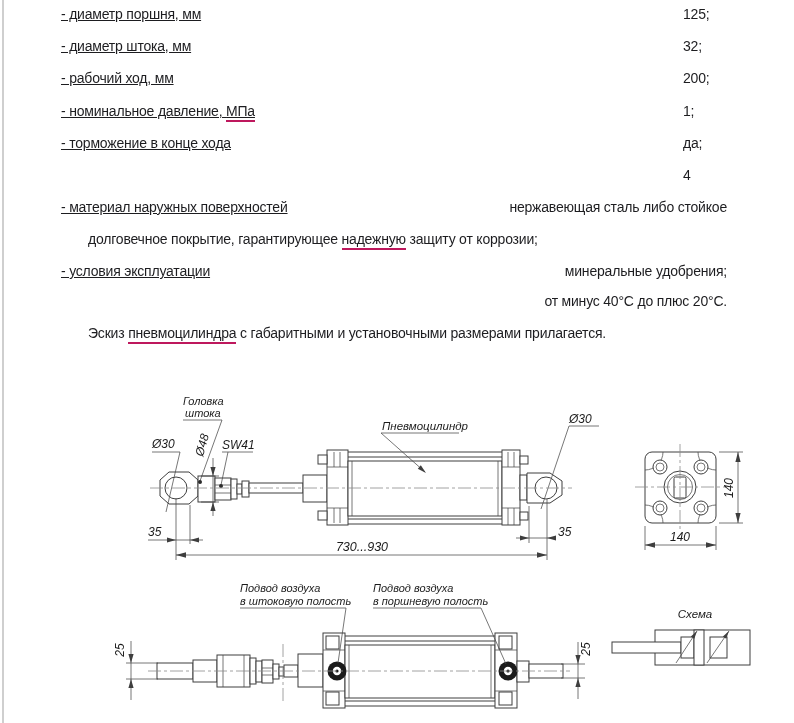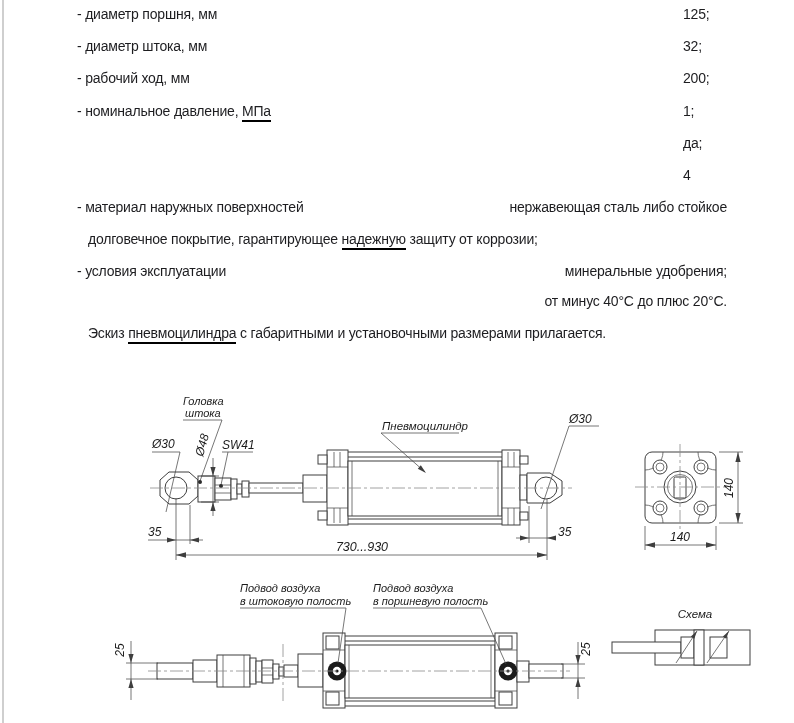--- a/index.html
+++ b/index.html
@@ -3,25 +3,25 @@
 <meta charset="utf-8">
 <style>
   html,body{margin:0;padding:0;background:#fff;}
   .page{
     position:relative;width:794px;height:723px;background:#ffffff;overflow:hidden;
     font-family:"Liberation Sans",sans-serif;color:#1d1d20;
   }
   .page-edge{position:absolute;left:2px;top:0;width:2px;height:723px;background:#cfcfcf;}
   .spec-row{position:absolute;width:100%;height:18px;white-space:nowrap;
     font-size:14px;letter-spacing:-0.2px;color:#1d1d20;}
-  .lbl{position:absolute;left:77px;}
+  .lbl{position:absolute;left:61px;text-decoration:underline;}
   .cont{position:absolute;left:60px;margin-left:28px;}
   .val{position:absolute;left:683px;}
   .valr{position:absolute;right:67px;}
-  .sp{border-bottom:2px solid #000000;padding-bottom:1px;}
+  .sp{border-bottom:2px solid #be185d;padding-bottom:1px;}
   .draw{position:absolute;left:0;top:380px;}
   .ln{fill:none;stroke:#3e3e3e;stroke-width:1;}
   .lnf{fill:#ffffff;stroke:#3e3e3e;stroke-width:1;}
   .thin{fill:none;stroke:#4a4a4a;stroke-width:0.75;}
   .cl{fill:none;stroke:#8b8b8b;stroke-width:0.8;stroke-dasharray:13 3 3 3;}
   .arr{fill:#3e3e3e;stroke:none;}
   .dot{fill:#2b2b2b;stroke:none;}
   .dtxt{font-family:"Liberation Sans",sans-serif;font-style:italic;font-size:11px;fill:#1c1c1c;}
   .dtxt2{font-family:"Liberation Sans",sans-serif;font-style:italic;font-size:11.5px;fill:#1c1c1c;}
   .ddim{font-family:"Liberation Sans",sans-serif;font-style:italic;font-size:12px;fill:#1c1c1c;}
@@ -43,20 +43,21 @@
   </div>
   <div class="spec-row" style="top:70px">
     <span class="lbl">- рабочий ход, мм</span>
     <span class="val">200;</span>
   </div>
   <div class="spec-row" style="top:103px">
     <span class="lbl"><span>- номинальное давление, </span><span class="sp">МПа</span></span>
     <span class="val">1;</span>
   </div>
   <div class="spec-row" style="top:135px">
+    <span class="lbl">- торможение в конце хода</span>
     <span class="val">да;</span>
   </div>
   <div class="spec-row" style="top:167px">
     <span class="val">4</span>
   </div>
   <div class="spec-row" style="top:199px">
     <span class="lbl">- материал наружных поверхностей</span>
     <span class="valr">нержавеющая сталь либо стойкое</span>
   </div>
   <div class="spec-row" style="top:231px">

